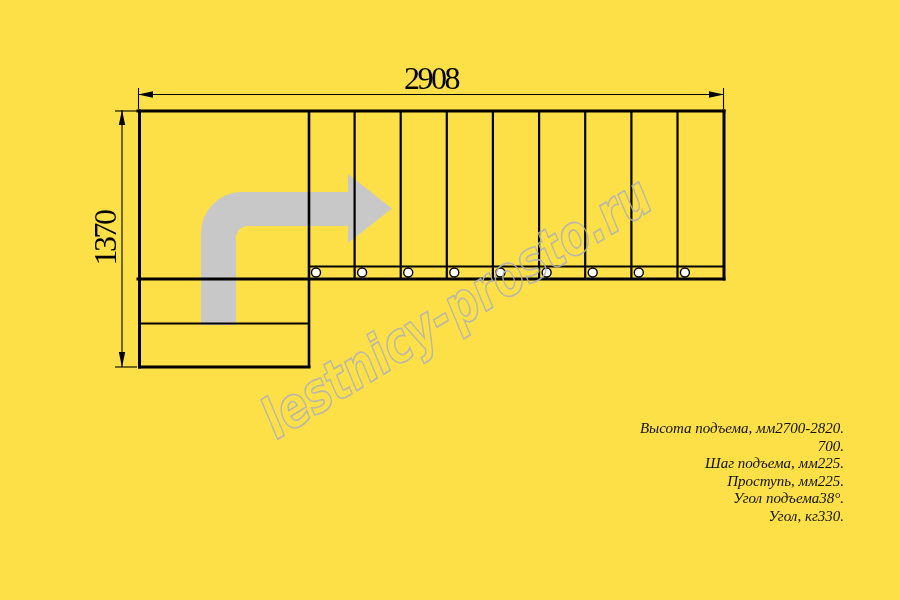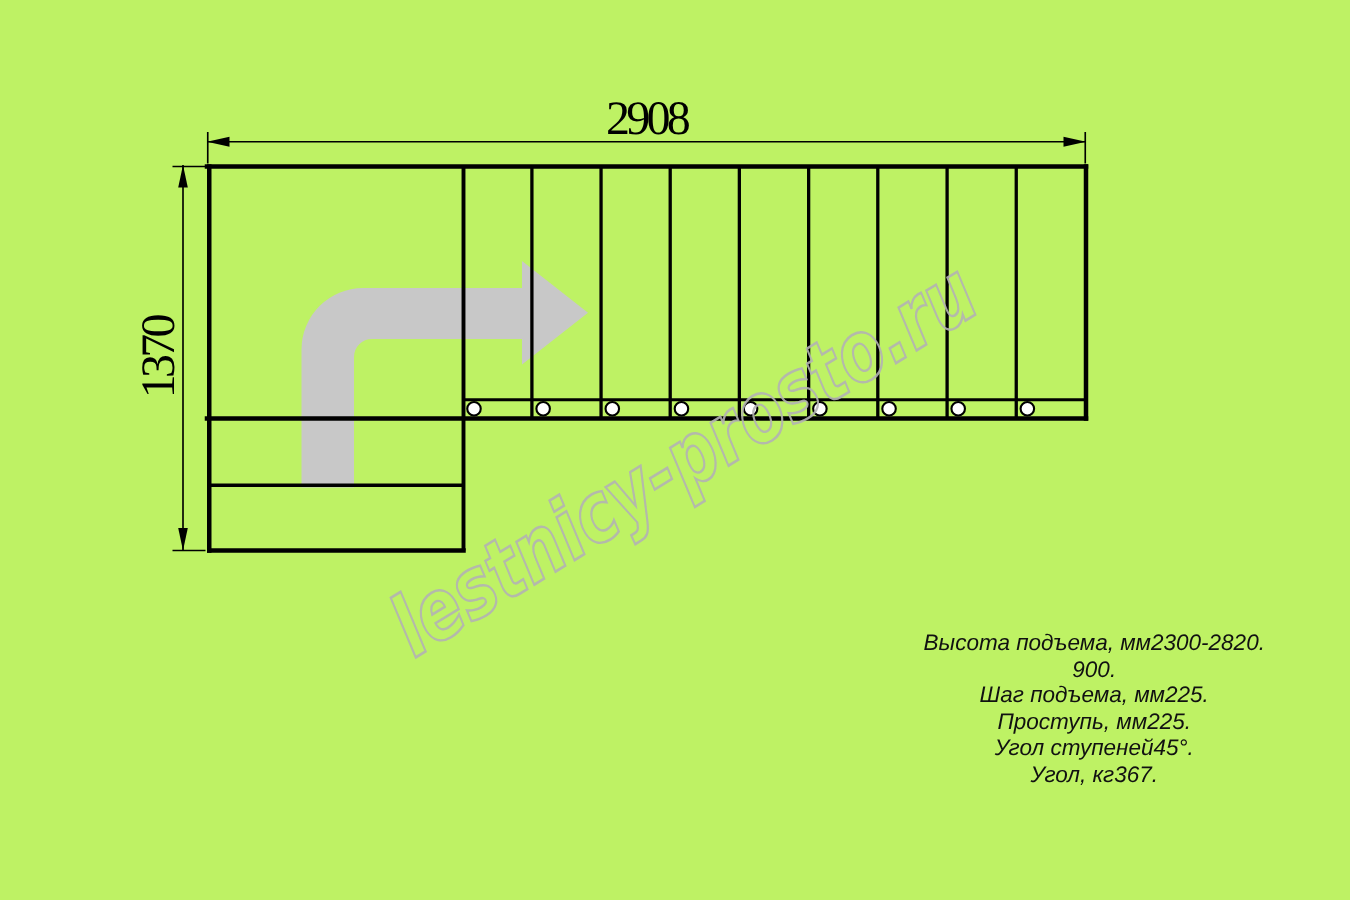--- a/index.html
+++ b/index.html
@@ -4,21 +4,21 @@
 <style>
   html, body {
     margin: 0;
     padding: 0;
     background: #ffffff;
   }
   .canvas {
     position: relative;
     width: 900px;
     height: 600px;
-    background: #bef264;
+    background: #fde047;
     overflow: hidden;
     font-family: "Liberation Sans", sans-serif;
   }
   svg.plan {
     position: absolute;
     left: 0;
     top: 0;
   }
   .outline   { stroke: #000000; fill: none; }
   .thick     { stroke-width: 3px; }
@@ -42,26 +42,27 @@
     opacity: 0.9;
   }
   .spec-table {
     position: absolute;
     left: 615px;
     top: 420px;
     width: 229px;
   }
   .spec-row {
     display: flex;
-    justify-content: center;
+    justify-content: flex-end;
     line-height: 17.5px;
     font-size: 15px;
     font-style: italic;
     color: #111111;
     white-space: nowrap;
+    font-family: Liberation Serif, serif;
   }
   .spec-label { text-align: left; }
   .spec-value { text-align: right; }
 </style>
 </head>
 <body>
 
 <div class="canvas">
 
   <svg class="plan" width="900" height="600" viewBox="0 0 900 600">
@@ -121,36 +122,36 @@
       <path class="dim-arrow" d="M122,367 L118.8,352 L125.2,352 Z"></path>
       <text class="dim-text" x="105" y="238.5" text-anchor="middle" dominant-baseline="central" transform="rotate(-90 105 238.5)">1370</text>
     </g>
 
     <text class="watermark" x="456" y="307" text-anchor="middle" dominant-baseline="central" transform="rotate(-31.5 456 307)" fill="none" stroke-width="1.7" textLength="445" lengthAdjust="spacingAndGlyphs" stroke="#b3b3b3">lestnicy-prosto.ru</text>
   </svg>
 
   <div class="spec-table">
     <div class="spec-row">
       <span class="spec-label">Высота подъема, мм</span>
-      <span class="spec-value">2300-2820.</span>
+      <span class="spec-value">2700-2820.</span>
     </div>
     <div class="spec-row">
-      <span class="spec-value">900.</span>
+      <span class="spec-value">700.</span>
     </div>
     <div class="spec-row">
       <span class="spec-label">Шаг подъема, мм</span>
       <span class="spec-value">225.</span>
     </div>
     <div class="spec-row">
       <span class="spec-label">Проступь, мм</span>
       <span class="spec-value">225.</span>
     </div>
     <div class="spec-row">
-      <span class="spec-label">Угол ступеней</span>
-      <span class="spec-value">45°.</span>
+      <span class="spec-label">Угол подъема</span>
+      <span class="spec-value">38°.</span>
     </div>
     <div class="spec-row">
       <span class="spec-label">Угол, кг</span>
-      <span class="spec-value">367.</span>
+      <span class="spec-value">330.</span>
     </div>
   </div>
 
 </div>
 
 </body></html>

